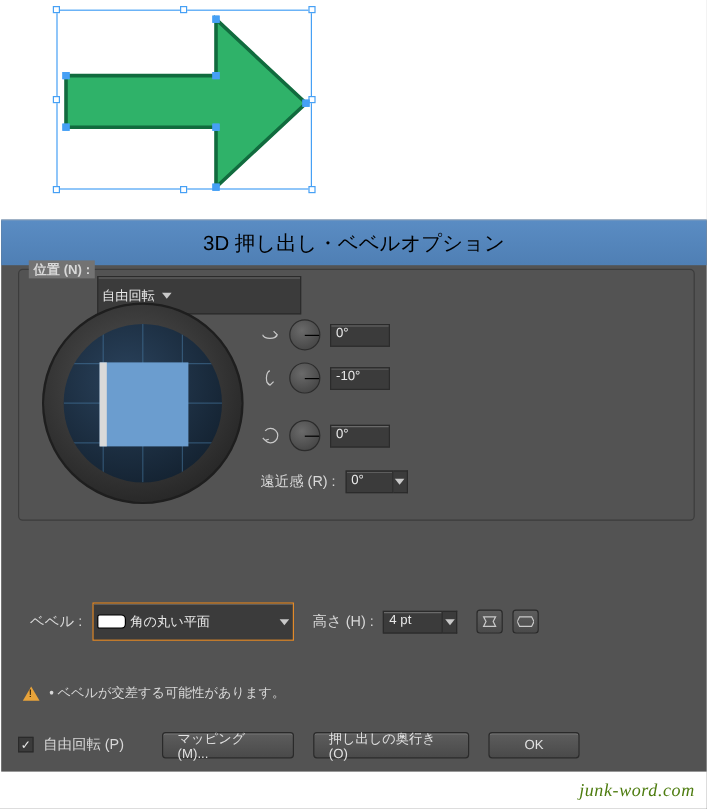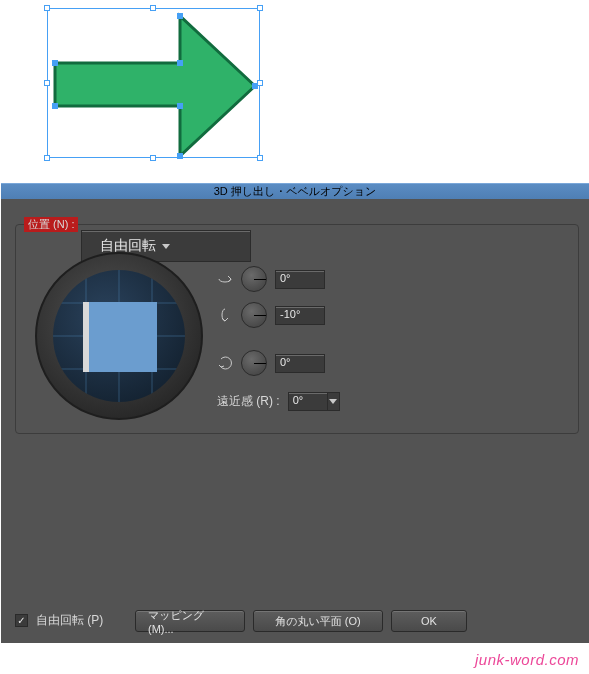--- a/index.html
+++ b/index.html
@@ -42,52 +42,53 @@
   
   .dialog {
     position: absolute;
     left: 1px; top: 183px;
     width: 588px; height: 460px;
     background: #535353;
     color: #d8d8d8;
     border-top: 1px solid #7aa7d9;
   }
   .titlebar {
-    height: 15px;
+    height: 37px;
     background: linear-gradient(#5a8cc3, #4f7fb4);
     color: #000;
-    font-size: 11px;
+    font-size: 17px;
     display: flex;
     align-items: center;
     justify-content: center;
   }
 
   .gbox {
     position: absolute;
     border: 1px solid #3c3c3c;
     border-radius: 4px;
   }
   .gbox-label {
     position: absolute;
     top: -8px; left: 8px;
-    background: #b91c1c;
+    background: #737373;
     padding: 0 4px;
     font-size: 11px;
+    font-weight: bold;
   }
 
   .dd {
     display: inline-flex;
     align-items: center;
     height: 32px;
     background: #3b3b3b;
     border: 1px solid #2b2b2b;
     box-shadow: inset 0 1px 0 #6a6a6a;
     color: #e8e8e8;
-    font-size: 14px;
-    padding: 0 18px;
+    font-size: 11px;
+    padding: 0 3px;
     position: relative;
   }
   .dd .caret {
     margin-left: 6px;
     width: 0; height: 0;
     border-left: 4px solid transparent;
     border-right: 4px solid transparent;
     border-top: 5px solid #c9c9c9;
   }
   .dd.orange { border: 1px solid #e28a2a; }
@@ -225,22 +226,22 @@
     width: 13px; height: 13px;
     border: 1px solid #2a2a2a;
     background: #3b3b3b;
     display: inline-flex; align-items: center; justify-content: center;
     font-size: 10px; color: #e8e8e8;
   }
 
   .watermark {
     position: absolute;
     right: 10px; bottom: 6px;
-    color: #ec4899;
-    font-family: Liberation Sans, sans-serif;
+    color: #4d7c0f;
+    font-family: Liberation Serif, serif;
     font-style: italic;
     font-size: 15px;
     letter-spacing: 0.5px;
   }
 </style>
 </head>
 <body>
 
 <div class="canvas">
   <div class="sel-box"></div>
@@ -321,26 +322,53 @@
     <span class="inp">0°</span>
   </div>
   <div class="row" style="left:216px;top:208px">
     <span>遠近感 (R) :</span>
     <span class="inpwrap">
       <span class="inp" style="width:40px">0°</span>
       <span class="caret"></span>
     </span>
   </div>
 
-
+  <div class="row" style="left:24px;top:318px">
+    <span>ベベル :</span>
+    <div class="dd orange" style="width:168px">
+      <span class="bevel-swatch"></span>
+      <span>角の丸い平面</span>
+      <span class="caret" style="margin-left:auto"></span>
+    </div>
+    <span style="margin-left:8px">高さ (H) :</span>
+    <span class="inpwrap">
+      <span class="inp">4 pt</span>
+      <span class="caret"></span>
+    </span>
+    <span class="iconbtn" style="margin-left:8px">
+      <svg width="14" height="12">
+          <path d="M2 2 L12 2 L10 6 L12 10 L2 10 L4 6 Z" fill="none" stroke="#c9c9c9"></path>
+        </svg>
+    </span>
+    <span class="iconbtn">
+      <svg width="14" height="12">
+          <path d="M2 2 L12 2 L14 6 L12 10 L2 10 L0 6 Z" fill="none" stroke="#c9c9c9"></path>
+        </svg>
+    </span>
+  </div>
+
+  <div class="row" style="left:18px;top:386px">
+    <span class="warn-icon"></span>
+    <span style="font-size:11px">• ベベルが交差する可能性があります。</span>
+  </div>
 
   <div class="row" style="left:14px;top:428px">
     <span class="chk">✓</span>
     <span>自由回転 (P)</span>
   </div>
-  <div class="row" style="left:134px;top:426px;">
+  <div class="row" style="left:134px;top:426px;gap:16px">
     <span class="btn" style="width:110px">マッピング (M)...</span>
-    <span class="btn" style="width:130px">角の丸い平面 (O)</span>
+    <span class="btn" style="width:130px">押し出しの奥行き (O)</span>
     <span class="btn" style="width:76px">OK</span>
   </div>
 </div>
 
 <div class="watermark">junk-word.com</div>
 
 </body></html>

